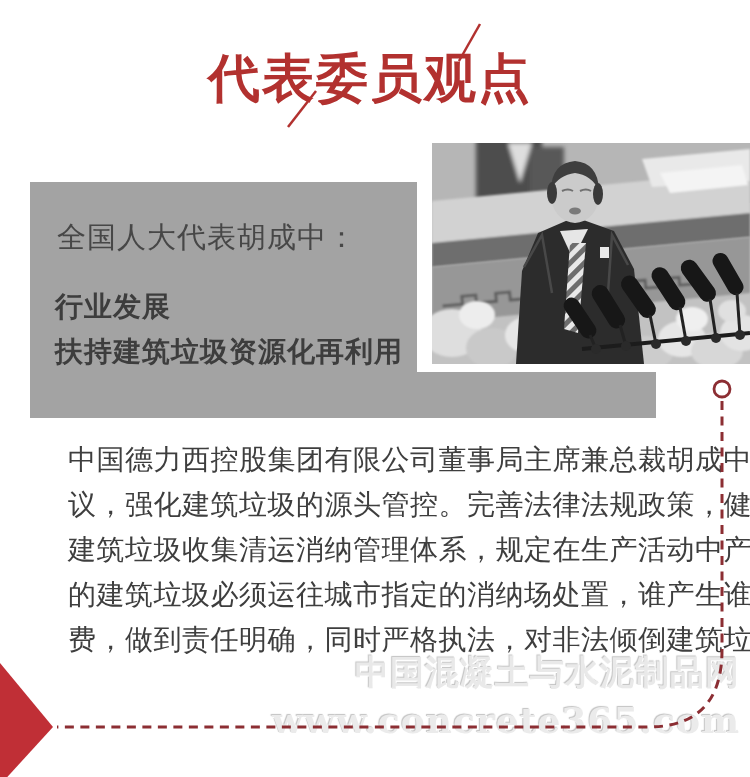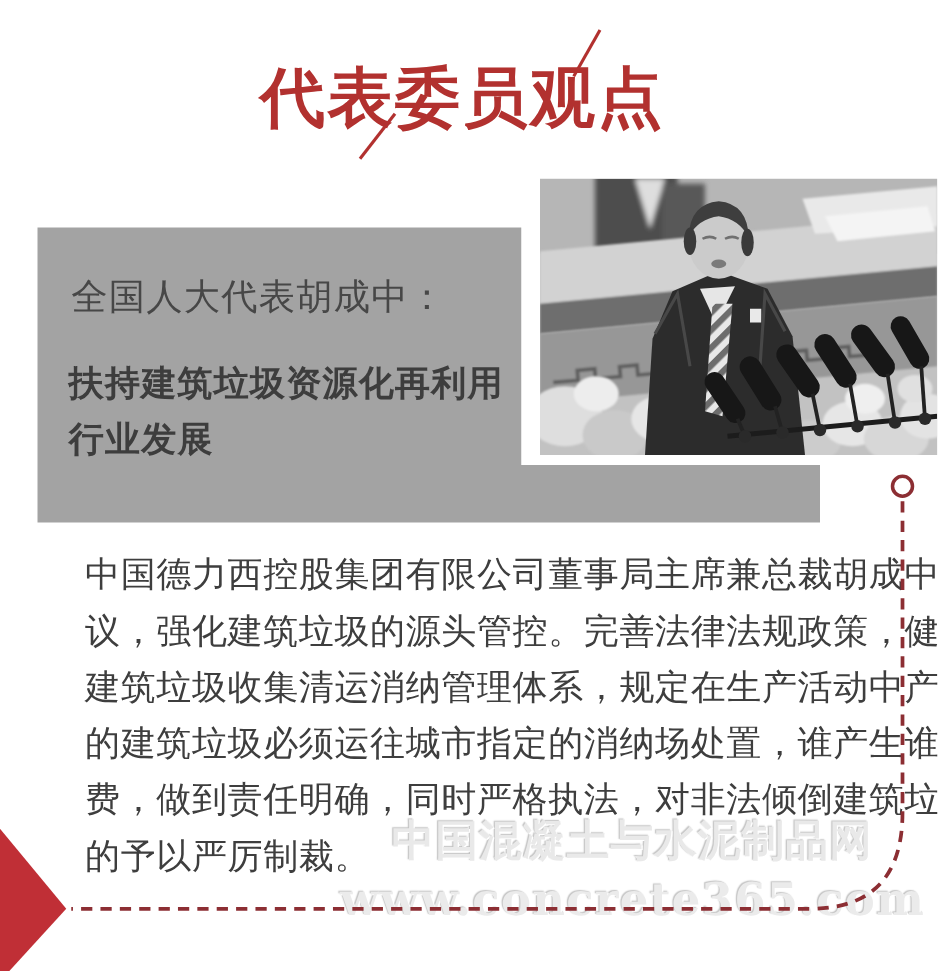--- a/index.html
+++ b/index.html
@@ -37,21 +37,21 @@
   }
   .photo svg{display:block;}
   
   .body-text{
     position:absolute;left:68px;top:437px;width:625px;
     font-size:28px;color:#3e3e3e;letter-spacing:0.5px;
   }
   .body-text .line{height:45px;line-height:45px;white-space:nowrap;}
   
   .watermark{
-    position:absolute;right:10px;top:650px;text-align:center;z-index:2;
+    position:absolute;right:10px;top:650px;text-align:right;z-index:2;
     user-select:none;
   }
   .watermark .wm1{
     font-size:34px;letter-spacing:1px;font-weight:700;
     color:#e9e9e9;
     text-shadow:1px 1px 0 #ffffff,-1px -1px 1px #c3c3c3;
     font-family:"DejaVu Serif","Liberation Serif",serif;
   }
   .watermark .wm2{
     margin-top:3px;
@@ -69,22 +69,22 @@
 </head>
 <body>
 
 <div class="page">
 
   <h1 class="title">代表委员观点</h1>
 
   <section class="quote-card">
     <div class="speaker-line">全国人大代表胡成中：</div>
     <div class="headline">
+      <div>行业发展</div>
       <div>扶持建筑垃圾资源化再利用</div>
-      <div>行业发展</div>
     </div>
   </section>
 
   <figure class="photo-frame">
     <div class="photo">
       <svg width="318" height="221" viewBox="0 0 318 221">
         <defs>
           <filter id="blur2">
               <feGaussianBlur stdDeviation="2.2"></feGaussianBlur>
             </filter>
@@ -179,21 +179,20 @@
       </svg>
     </div>
   </figure>
 
   <article class="body-text">
     <div class="line">中国德力西控股集团有限公司董事局主席兼总裁胡成中建</div>
     <div class="line">议，强化建筑垃圾的源头管控。完善法律法规政策，健全</div>
     <div class="line">建筑垃圾收集清运消纳管理体系，规定在生产活动中产生</div>
     <div class="line">的建筑垃圾必须运往城市指定的消纳场处置，谁产生谁付</div>
     <div class="line">费，做到责任明确，同时严格执法，对非法倾倒建筑垃圾</div>
-    <div class="line">的予以严厉制裁。</div>
   </article>
 
   <div class="watermark">
     <div class="wm1">中国混凝土与水泥制品网</div>
     <div class="wm2">www.concrete365.com</div>
   </div>
 
   <svg class="decor" viewBox="0 0 750 777">
     <line x1="480" y1="24" x2="459" y2="61" stroke="#b2312f" stroke-width="2.5"></line>
     <line x1="316" y1="91" x2="288" y2="127" stroke="#b2312f" stroke-width="2.5"></line>

